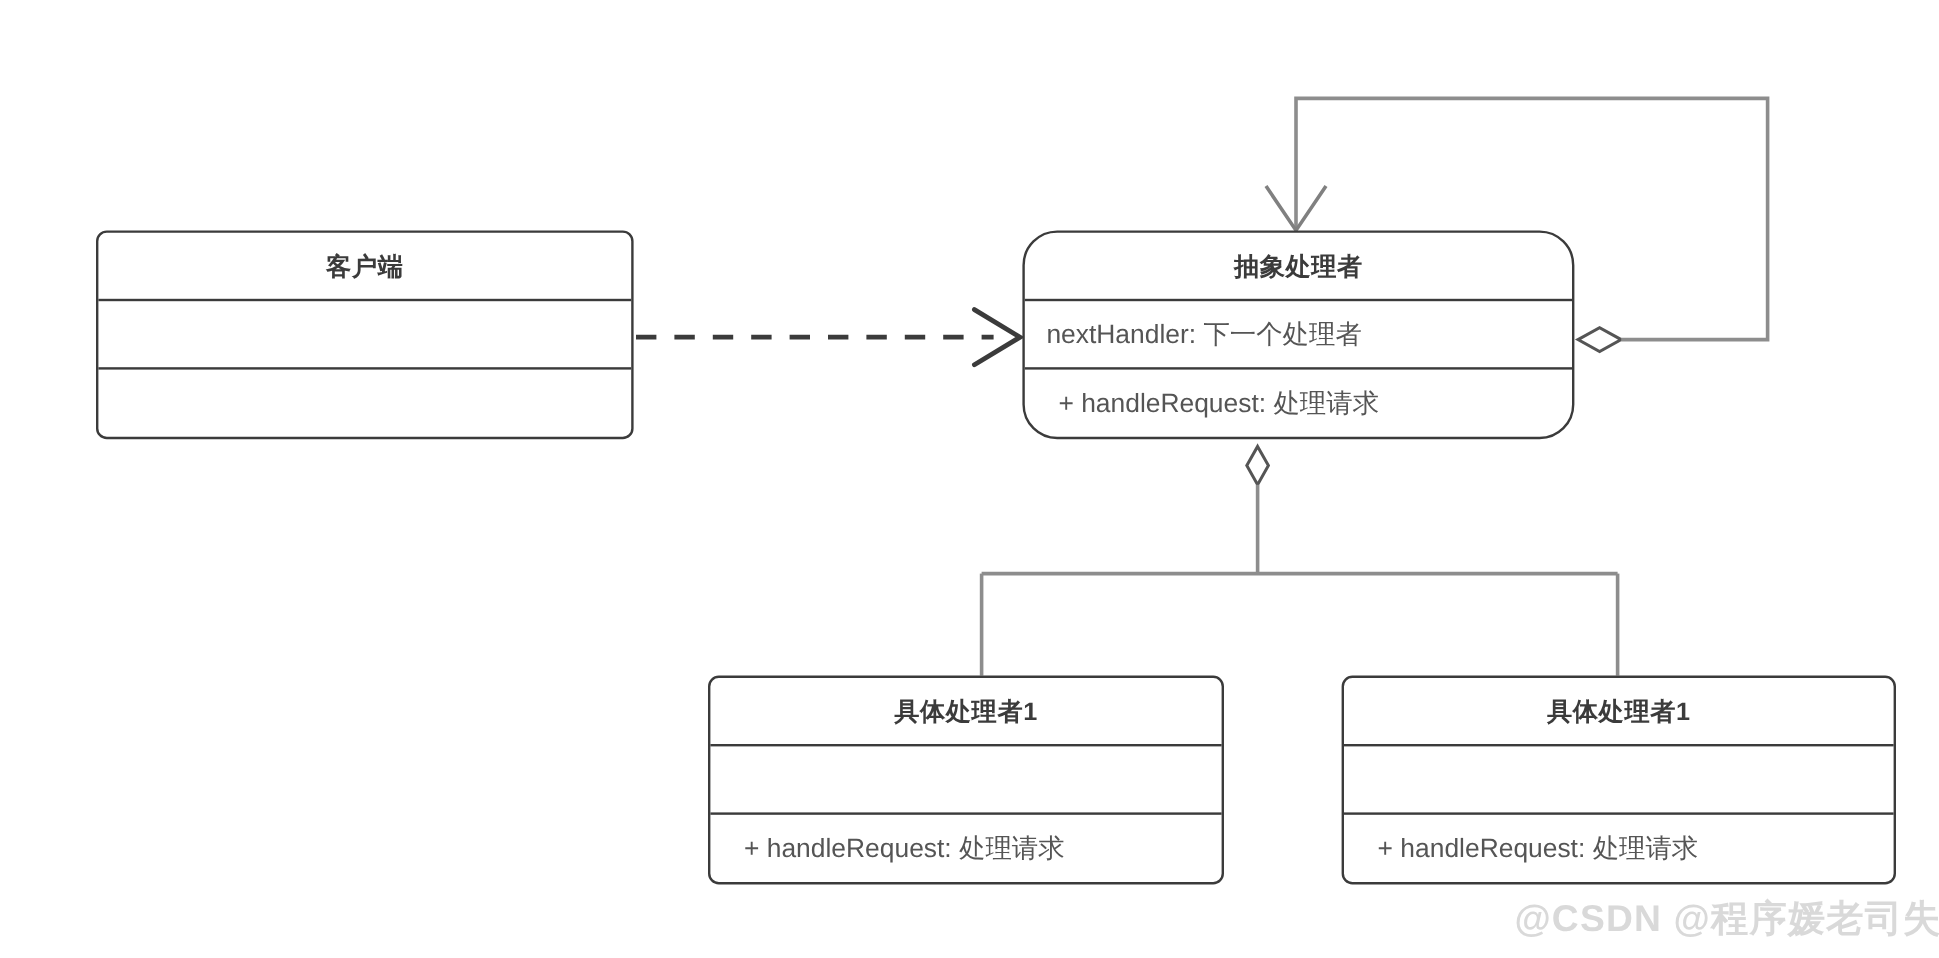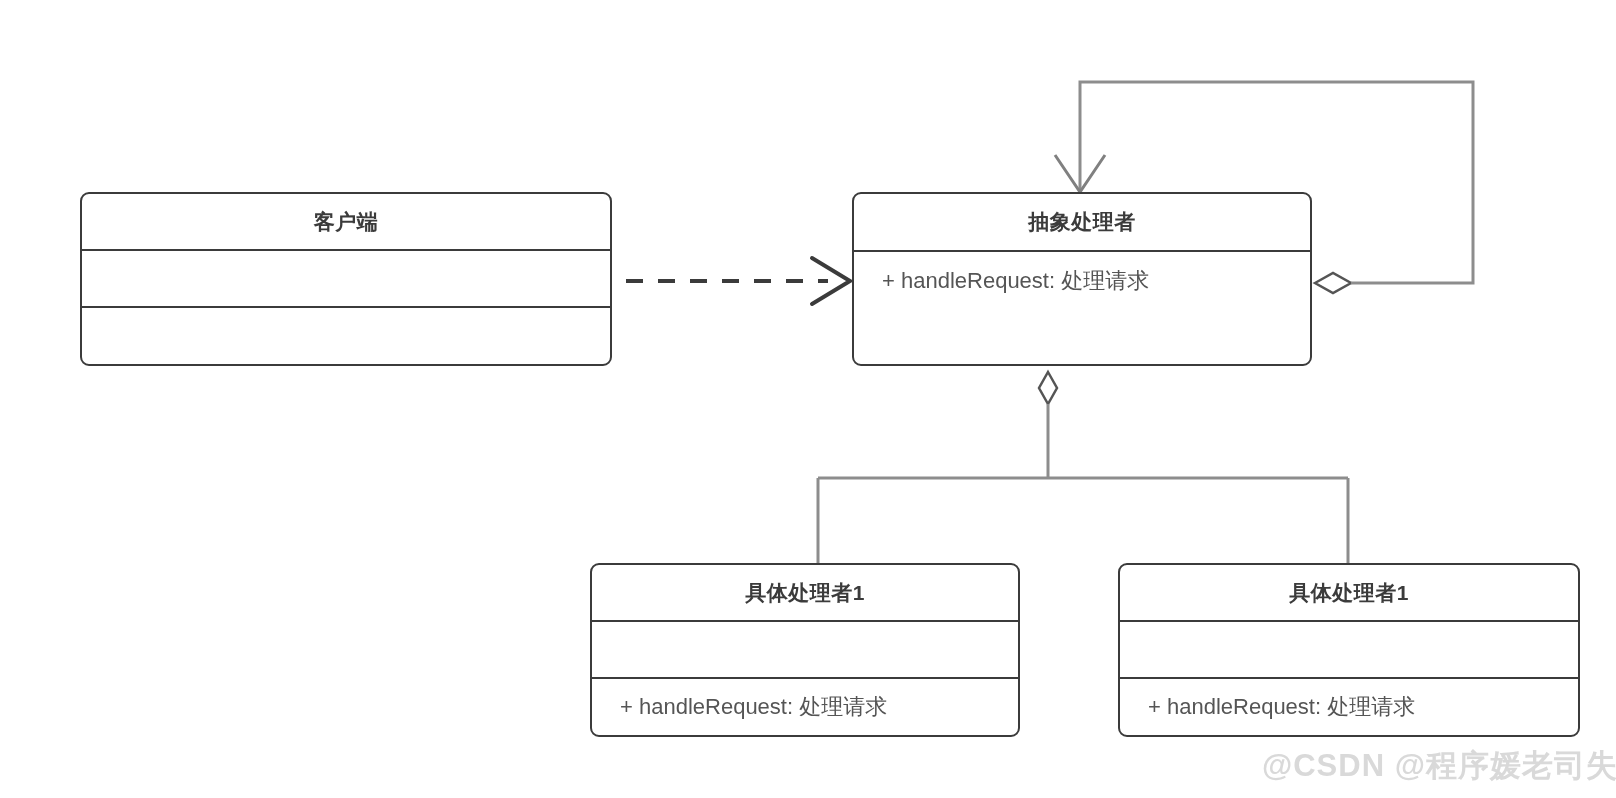--- a/index.html
+++ b/index.html
@@ -104,28 +104,29 @@
       <line x1="1048" y1="404" x2="1048" y2="478" stroke="#8d8d8d" stroke-width="3"></line>
 
       <line x1="818" y1="478" x2="1348" y2="478" stroke="#8d8d8d" stroke-width="3"></line>
 
       <line x1="818" y1="478" x2="818" y2="563" stroke="#8d8d8d" stroke-width="3"></line>
 
       <line x1="1348" y1="478" x2="1348" y2="563" stroke="#8d8d8d" stroke-width="3"></line>
     </g>
   </svg>
 
-  <div class="uml-class" style="left:80px; top:192px; width:532px; height:174px;">
+  <div class="uml-class" style="left:80px; top:192px; width:448px; height:174px;">
     <div class="uml-title">客户端</div>
     <div class="uml-compartment empty" style="height:57px;"></div>
     <div class="uml-compartment empty last" style="height:57px;"></div>
   </div>
 
-  <div class="uml-class" style="left:852px; top:192px; width:460px; height:174px;">
+  <div class="uml-class" style="left:852px; top:192px; width:460px; height:174px;border-radius:29px;">
     <div class="uml-title">抽象处理者</div>
+    <div class="uml-compartment" style="height:57px;">nextHandler: 下一个处理者</div>
     <div class="uml-compartment last" style="height:57px;">+ handleRequest: 处理请求</div>
   </div>
 
   <div class="uml-class" style="left:590px; top:563px; width:430px; height:174px;">
     <div class="uml-title">具体处理者1</div>
     <div class="uml-compartment empty" style="height:57px;"></div>
     <div class="uml-compartment last" style="height:57px;">+ handleRequest: 处理请求</div>
   </div>
 
   <div class="uml-class" style="left:1118px; top:563px; width:462px; height:174px;">

